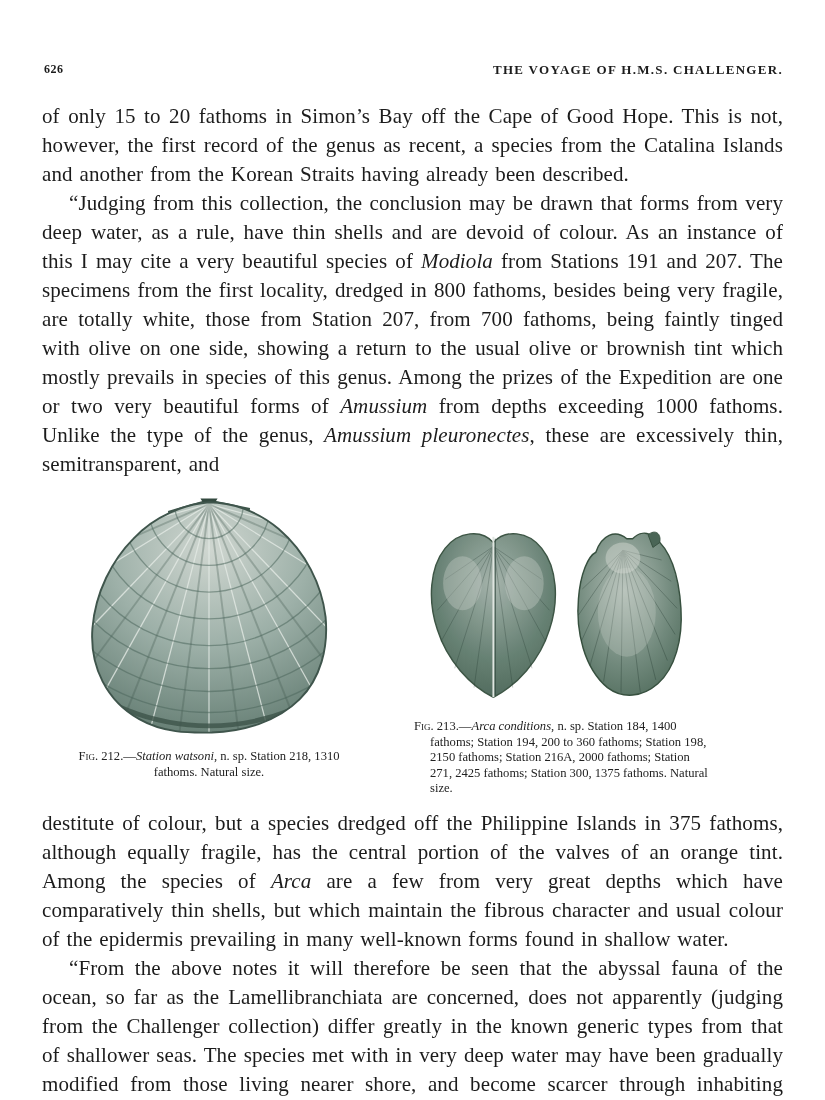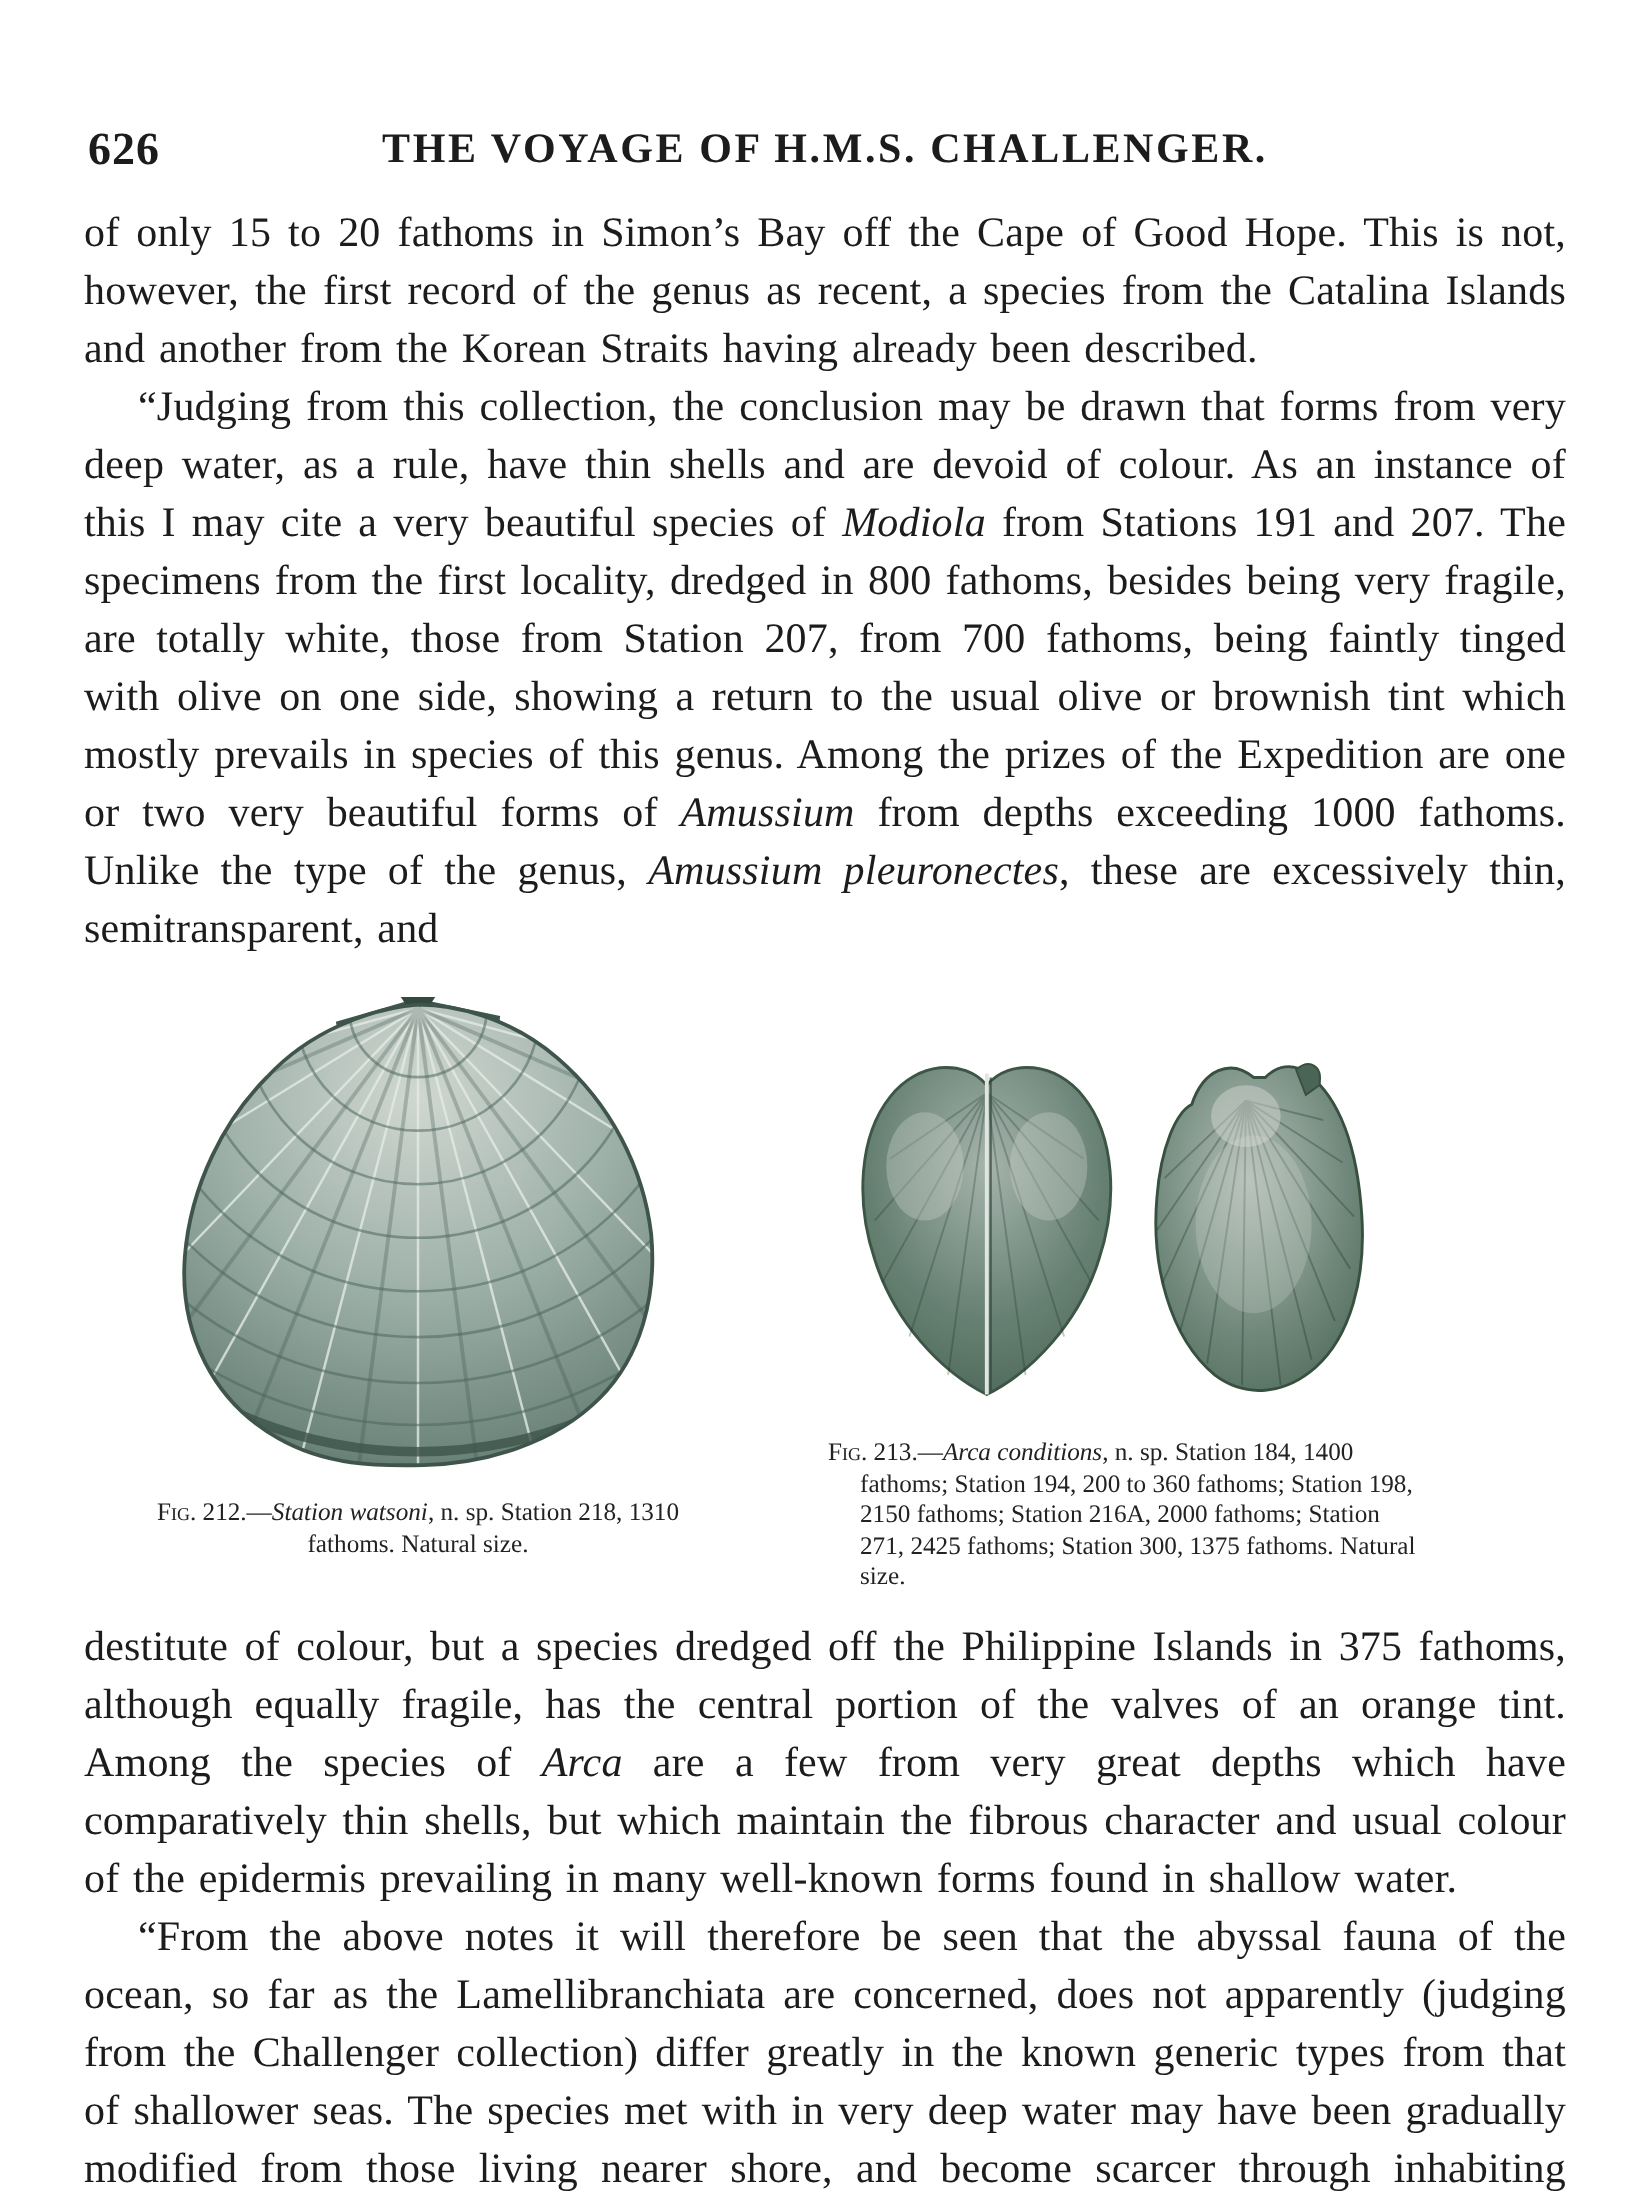--- a/index.html
+++ b/index.html
@@ -2,22 +2,22 @@
 <html><head>
 <meta charset="utf-8">
 <style>
   html,body{margin:0;padding:0;}
   .page{
     width:825px;height:1100px;position:relative;background:#ffffff;
     font-family:"Liberation Serif", serif;color:#1c1c1c;overflow:hidden;
   }
   .content{padding:0 42px;}
   .header{position:relative;margin-top:62px;height:24px;}
-  .pagenum{position:absolute;left:2px;top:0;font-weight:bold;font-size:23px;letter-spacing:.5px;}
-  .running-title{display:block;text-align:center;font-weight:bold;font-size:21px;letter-spacing:1.3px;}
+  .pagenum{position:absolute;left:2px;top:0;font-weight:bold;font-size:12px;letter-spacing:.5px;}
+  .running-title{display:block;text-align:right;font-weight:bold;font-size:13px;letter-spacing:1.3px;}
   .body-text{font-size:21px;line-height:29px;text-align:justify;margin:0;word-spacing:1.5px;letter-spacing:.1px;}
   .mt{margin-top:16px;}
   .indent{text-indent:27px;}
   .figure-row{display:flex;margin-top:14px;height:304px;}
   figure{margin:0;padding:0;}
   .fig212{margin-left:26px;width:282px;text-align:center;}
   .fig212 svg{display:block;margin:0 auto 10px auto;}
   .fig213{margin-left:64px;width:300px;margin-top:30px;}
   .fig213 svg{display:block;margin:0 0 6px 4px;}
   .cap{font-size:12.6px;line-height:15.6px;color:#222;text-align:left;}

